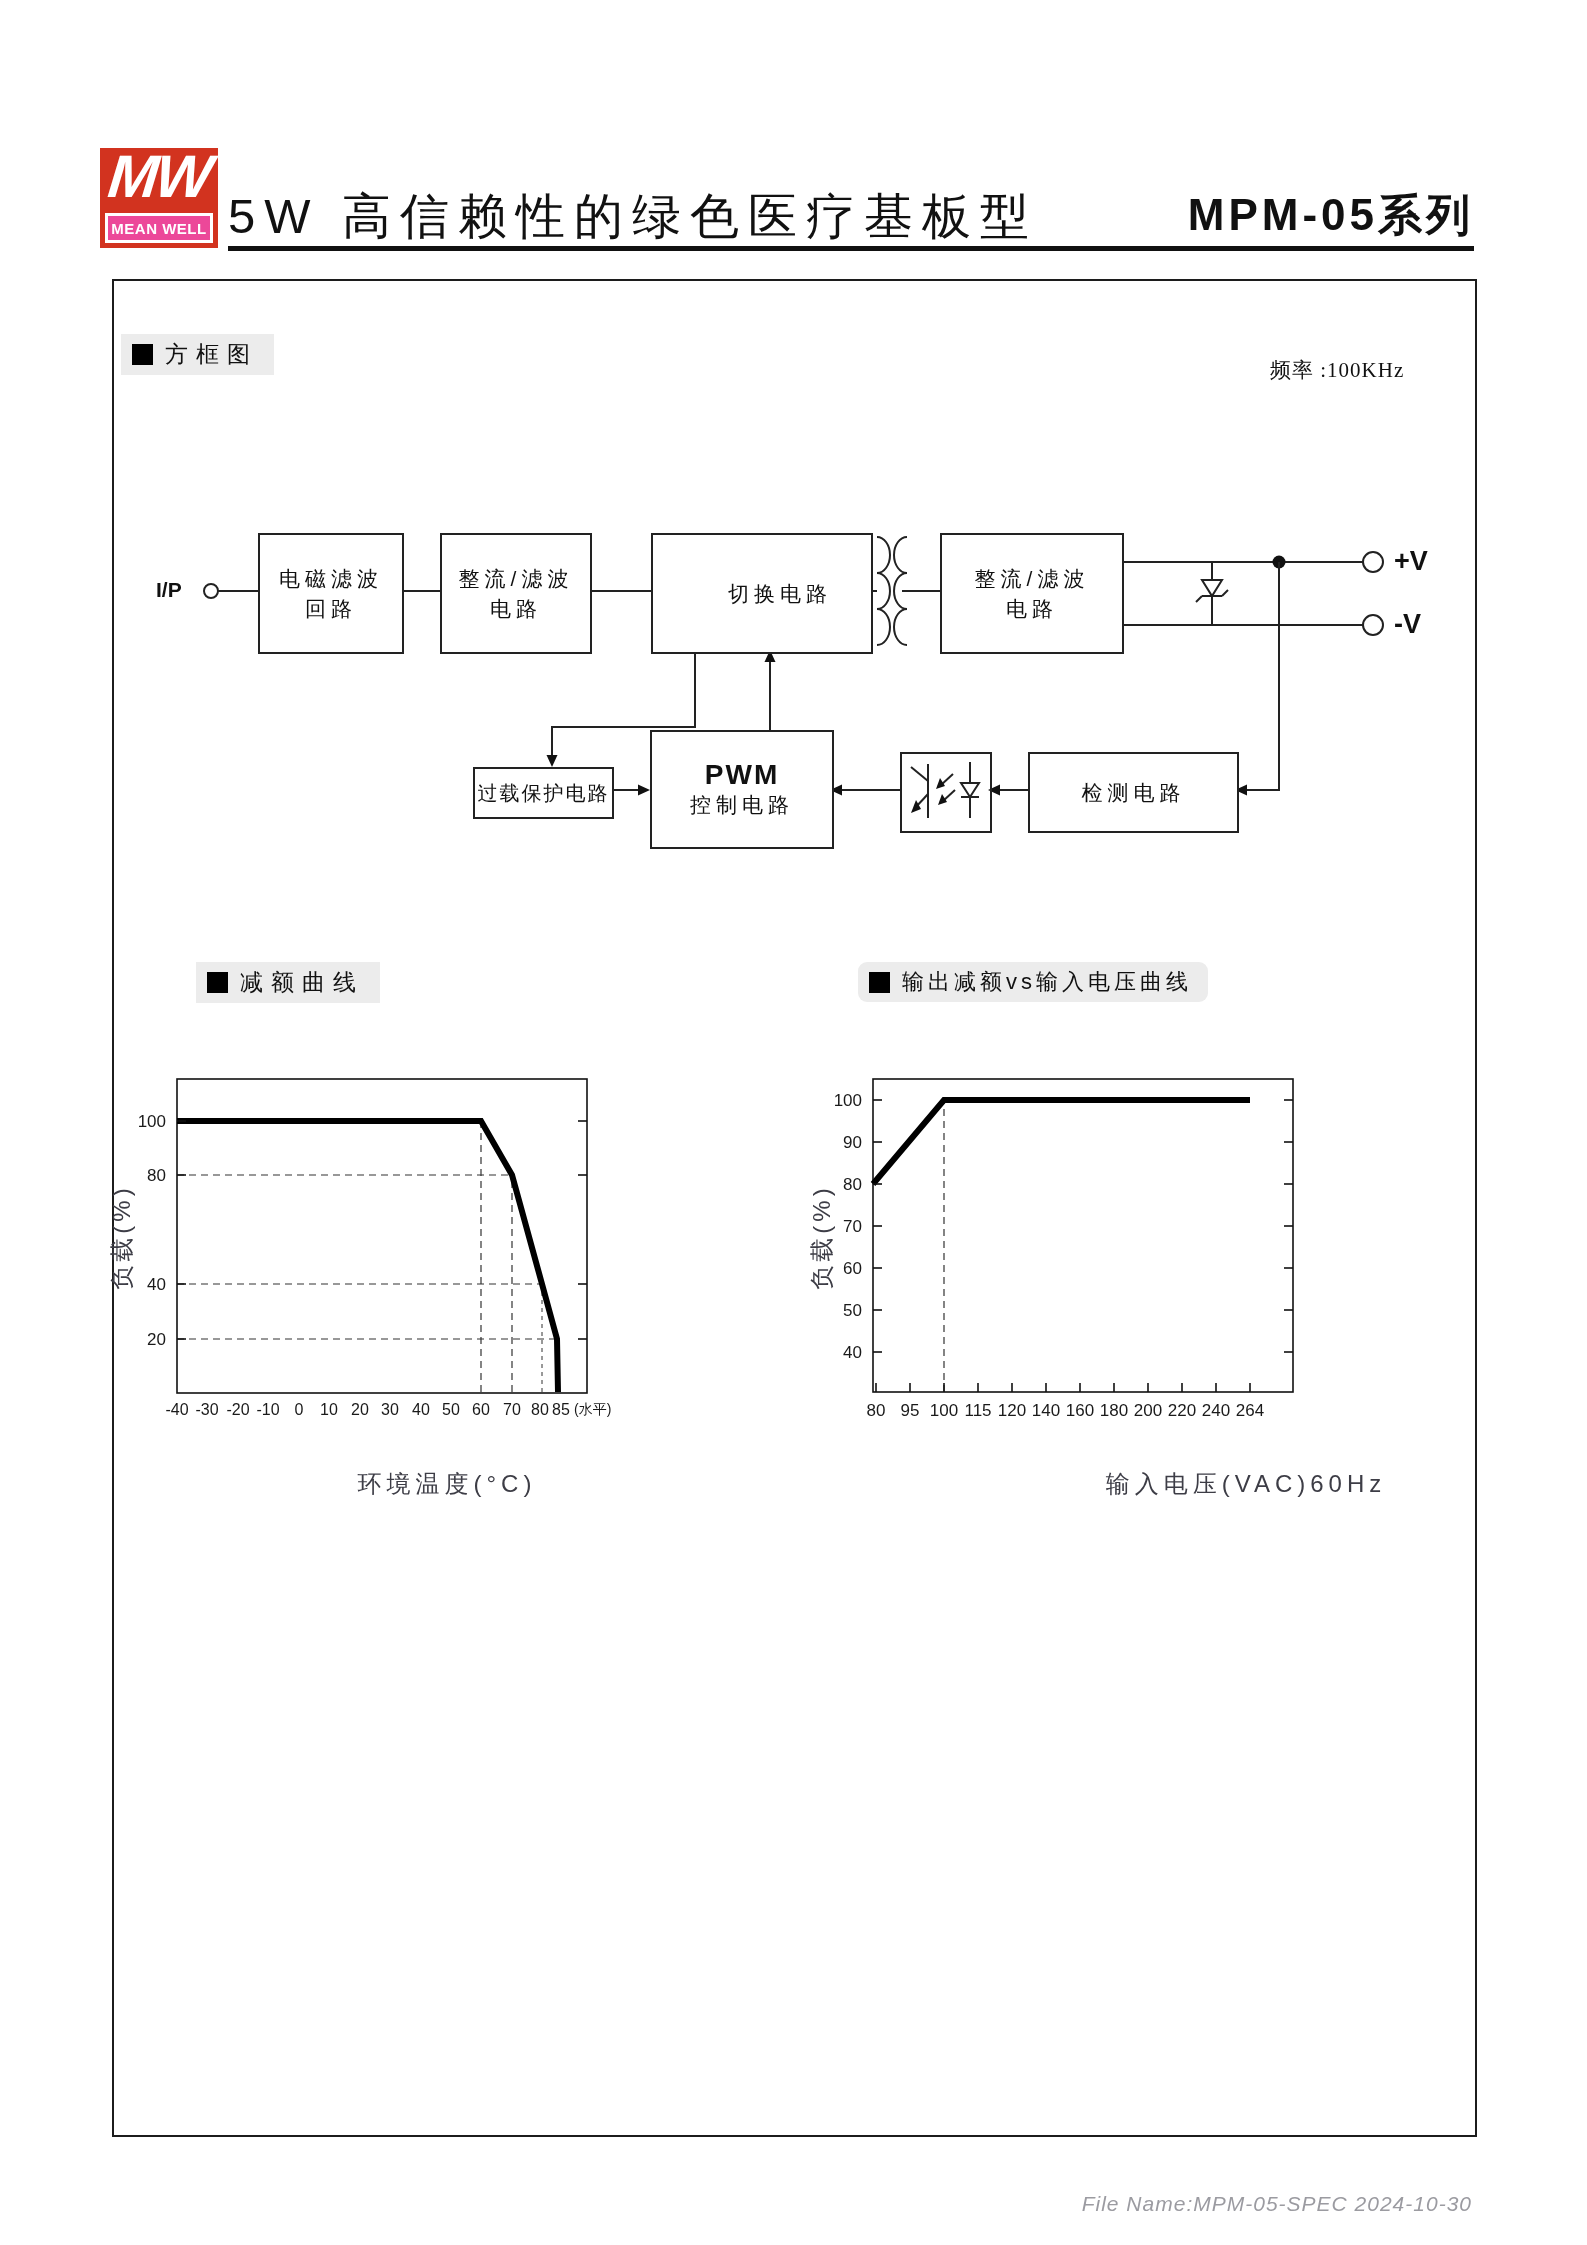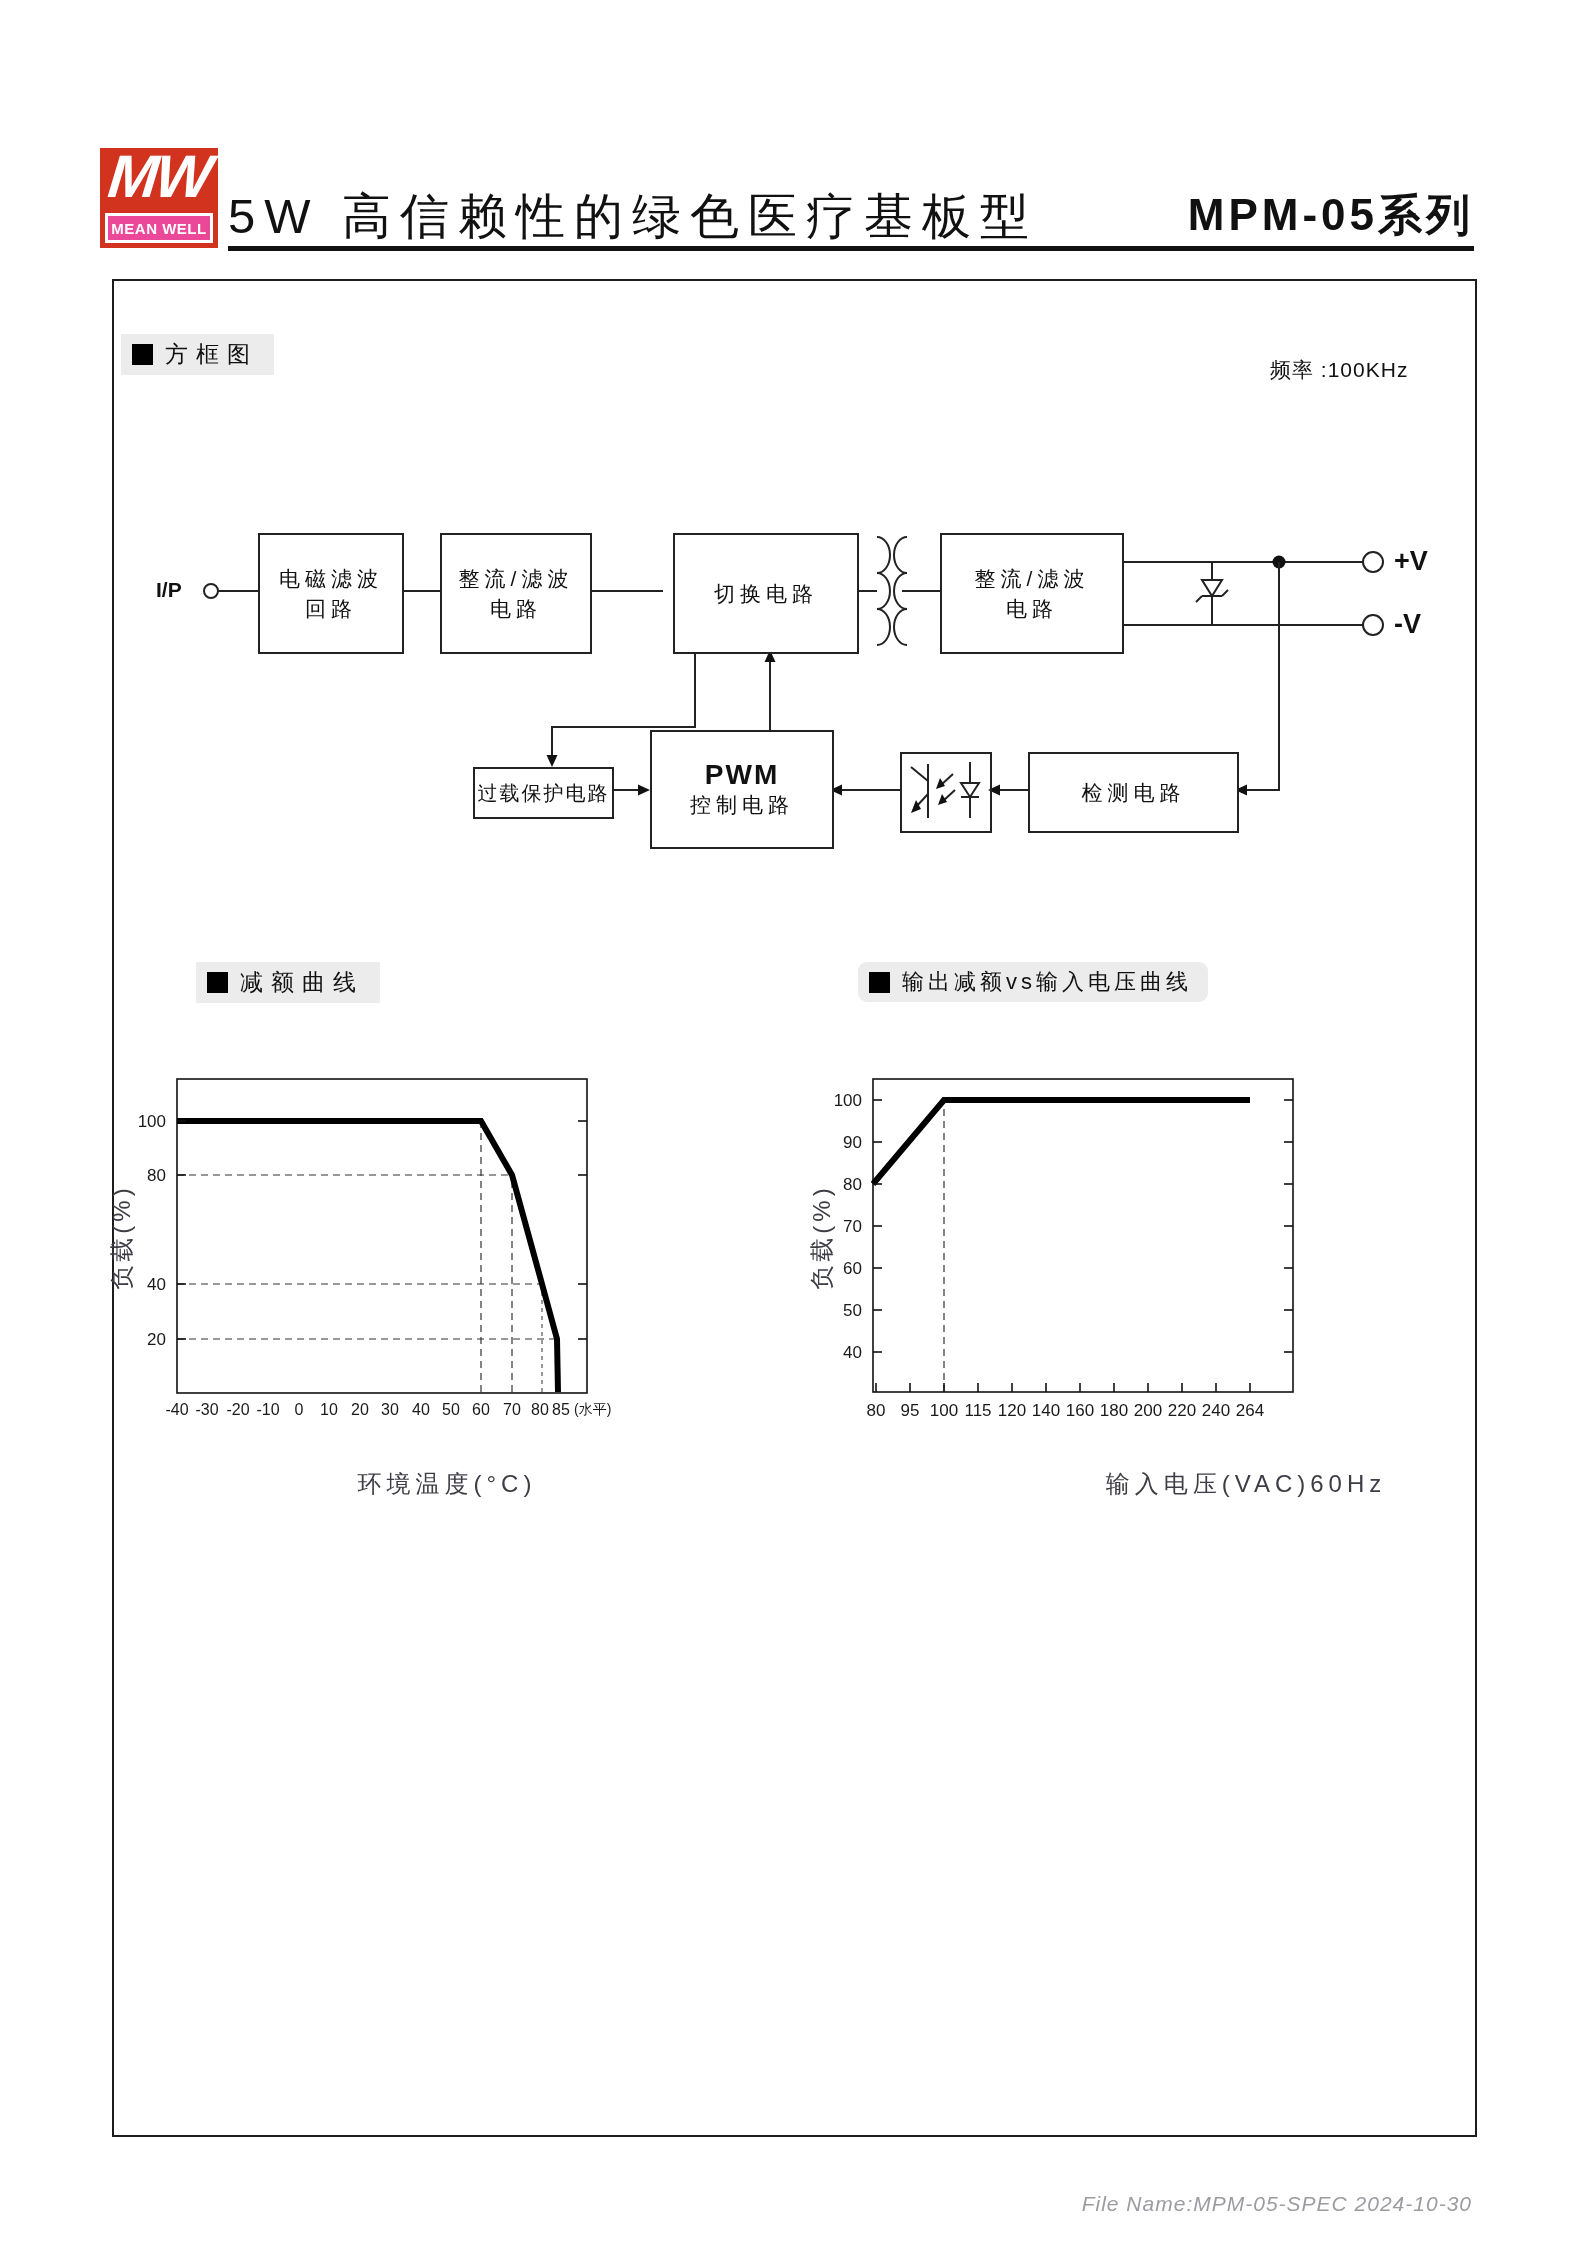--- a/index.html
+++ b/index.html
@@ -20,21 +20,21 @@
   .page-title{left:228px;top:184px;font-size:49px;font-weight:500;letter-spacing:9px;white-space:nowrap;}
   .series-title{right:113px;top:186px;font-size:44px;font-weight:bold;letter-spacing:4px;white-space:nowrap;}
   .title-underline{left:228px;top:246px;width:1246px;height:5px;background:#111;}
   
   .page-border{left:112px;top:279px;width:1361px;height:1854px;border:2px solid #1c1c1c;}
   
   .sec-label{display:inline-flex;align-items:center;gap:12px;background:#ececec;
     padding:5px 16px 5px 11px;font-size:23px;letter-spacing:8px;white-space:nowrap;}
   .sec-label .sq{width:21px;height:21px;background:#000;flex:0 0 auto;}
   .sec-label.small{font-size:22px;letter-spacing:4px;}
-  .freq-note{left:1270px;top:356px;font-size:21px;letter-spacing:1px;white-space:nowrap;}
+  .freq-note{left:1270px;top:356px;font-size:21px;letter-spacing:1px;white-space:nowrap;font-family:Liberation Serif, serif;}
   
   .bbox{border:2px solid #222;background:#fff;display:flex;flex-direction:column;
     align-items:center;justify-content:center;text-align:center;font-size:21px;
     letter-spacing:5px;line-height:30px;z-index:2;}
   .bbox .bold{font-weight:bold;letter-spacing:2px;font-size:28px;}
   .bbox.tight{font-size:20px;letter-spacing:2px;}
   .io-label{font-size:21px;font-weight:bold;letter-spacing:0;}
   .term-label{font-size:27px;font-weight:bold;letter-spacing:0;}
   
   .axis-caption{width:300px;text-align:center;font-size:24px;letter-spacing:5px;color:#3d3d46;white-space:nowrap;}
@@ -244,21 +244,21 @@
 <div class="abs io-label" style="left:156px;top:578px;z-index:2;">I/P</div>
 
 <div class="abs bbox" style="left:258px;top:533px;width:142px;height:117px;">
   <div>电磁滤波</div>
   <div>回路</div>
 </div>
 <div class="abs bbox" style="left:440px;top:533px;width:148px;height:117px;">
   <div>整流/滤波</div>
   <div>电路</div>
 </div>
-<div class="abs bbox" style="left:673px;top:533px;width:182px;height:117px;">
+<div class="abs bbox" style="left:651px;top:533px;width:182px;height:117px;padding-left:36px;">
   <div>切换电路</div>
 </div>
 <div class="abs bbox" style="left:940px;top:533px;width:180px;height:117px;">
   <div>整流/滤波</div>
   <div>电路</div>
 </div>
 <div class="abs bbox" style="left:650px;top:730px;width:180px;height:115px;">
   <div class="bold">PWM</div>
   <div>控制电路</div>
 </div>

